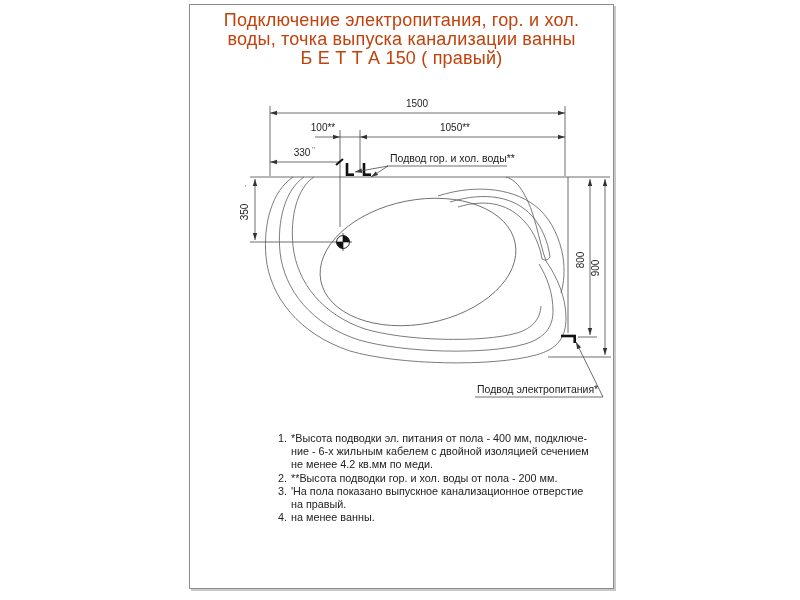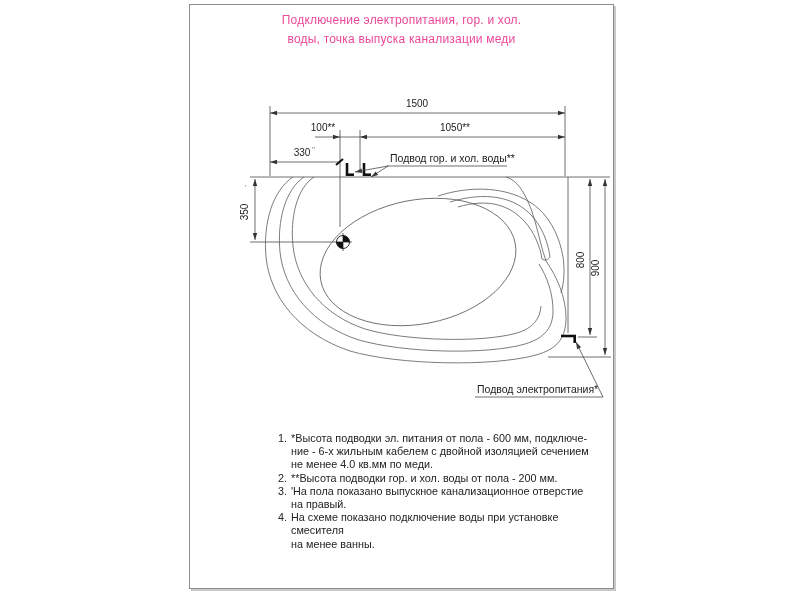--- a/index.html
+++ b/index.html
@@ -6,41 +6,42 @@
   body{
     width:800px;height:600px;position:relative;background:#ffffff;overflow:hidden;
     font-family:"Liberation Sans",sans-serif;color:#1c1c1c;
   }
   .page{
     position:absolute;left:189px;top:4px;width:423px;height:583px;
     background:#fff;border:1px solid #8c8c8c;box-shadow:2px 2px 0 #c9c9c9;
   }
   .title{
     position:absolute;left:190px;top:11px;width:423px;text-align:center;
-    font-size:12px;line-height:19px;color:#ec4899;letter-spacing:.2px;
+    font-size:18px;line-height:19px;color:#c2410c;letter-spacing:.2px;
   }
   svg.draw{position:absolute;left:0;top:0;pointer-events:none;}
   svg text{font-family:"Liberation Sans",sans-serif;font-size:10px;fill:#1c1c1c;}
   svg text.lbl{font-size:10.5px;}
   svg text.mark{font-size:8px;fill:#666;}
   .notes{
     position:absolute;left:278px;top:432px;width:330px;
     font-size:10.8px;line-height:13.2px;color:#222;
   }
   .note{position:relative;padding-left:13px;}
   .note-num{position:absolute;left:0;top:0;}
 </style>
 </head>
 <body>
 
 <div class="page"></div>
 
 <div class="title">
   <div>Подключение электропитания, гор. и хол.</div>
-  <div>воды, точка выпуска канализации меди</div>
+  <div>воды, точка выпуска канализации ванны</div>
+  <div>Б Е Т Т А 150  ( правый)</div>
 </div>
 
 <svg class="draw" width="800" height="600" viewBox="0 0 800 600">
 
   <g stroke="#4a4a4a" stroke-width="0.8" fill="none">
     <line x1="270" y1="113" x2="565" y2="113"></line>
     <line x1="315" y1="137" x2="565" y2="137"></line>
     <line x1="270" y1="162" x2="340" y2="162"></line>
     <line x1="255" y1="179" x2="255" y2="240"></line>
     <line x1="590" y1="179" x2="590" y2="335"></line>
@@ -124,31 +125,30 @@
     <text x="584" y="260" text-anchor="middle" transform="rotate(-90 584 260)">800</text>
     <text x="599" y="268" text-anchor="middle" transform="rotate(-90 599 268)">900</text>
     <text class="lbl" x="390" y="162">Подвод гор. и хол. воды**</text>
     <text class="lbl" x="477" y="393">Подвод электропитания*</text>
   </g>
 </svg>
 
 <div class="notes">
   <div class="note">
     <span class="note-num">1.</span>
-    <div>*Высота подводки эл. питания от пола - 600 мм, подключе-</div>
+    <div>*Высота подводки эл. питания от пола - 400 мм, подключе-</div>
     <div>ние - 6-х жильным кабелем с двойной изоляцией сечением</div>
-    <div>не менее 4.0 кв.мм по меди.</div>
+    <div>не менее 4.2 кв.мм по меди.</div>
   </div>
   <div class="note">
     <span class="note-num">2.</span>
     <div>**Высота подводки гор. и хол. воды от пола - 200 мм.</div>
   </div>
   <div class="note">
     <span class="note-num">3.</span>
     <div>'На пола показано выпускное канализационное отверстие</div>
     <div>на правый.</div>
   </div>
   <div class="note">
     <span class="note-num">4.</span>
-    <div>На схеме показано подключение воды при установке смесителя</div>
     <div>на менее ванны.</div>
   </div>
 </div>
 
 </body></html>

